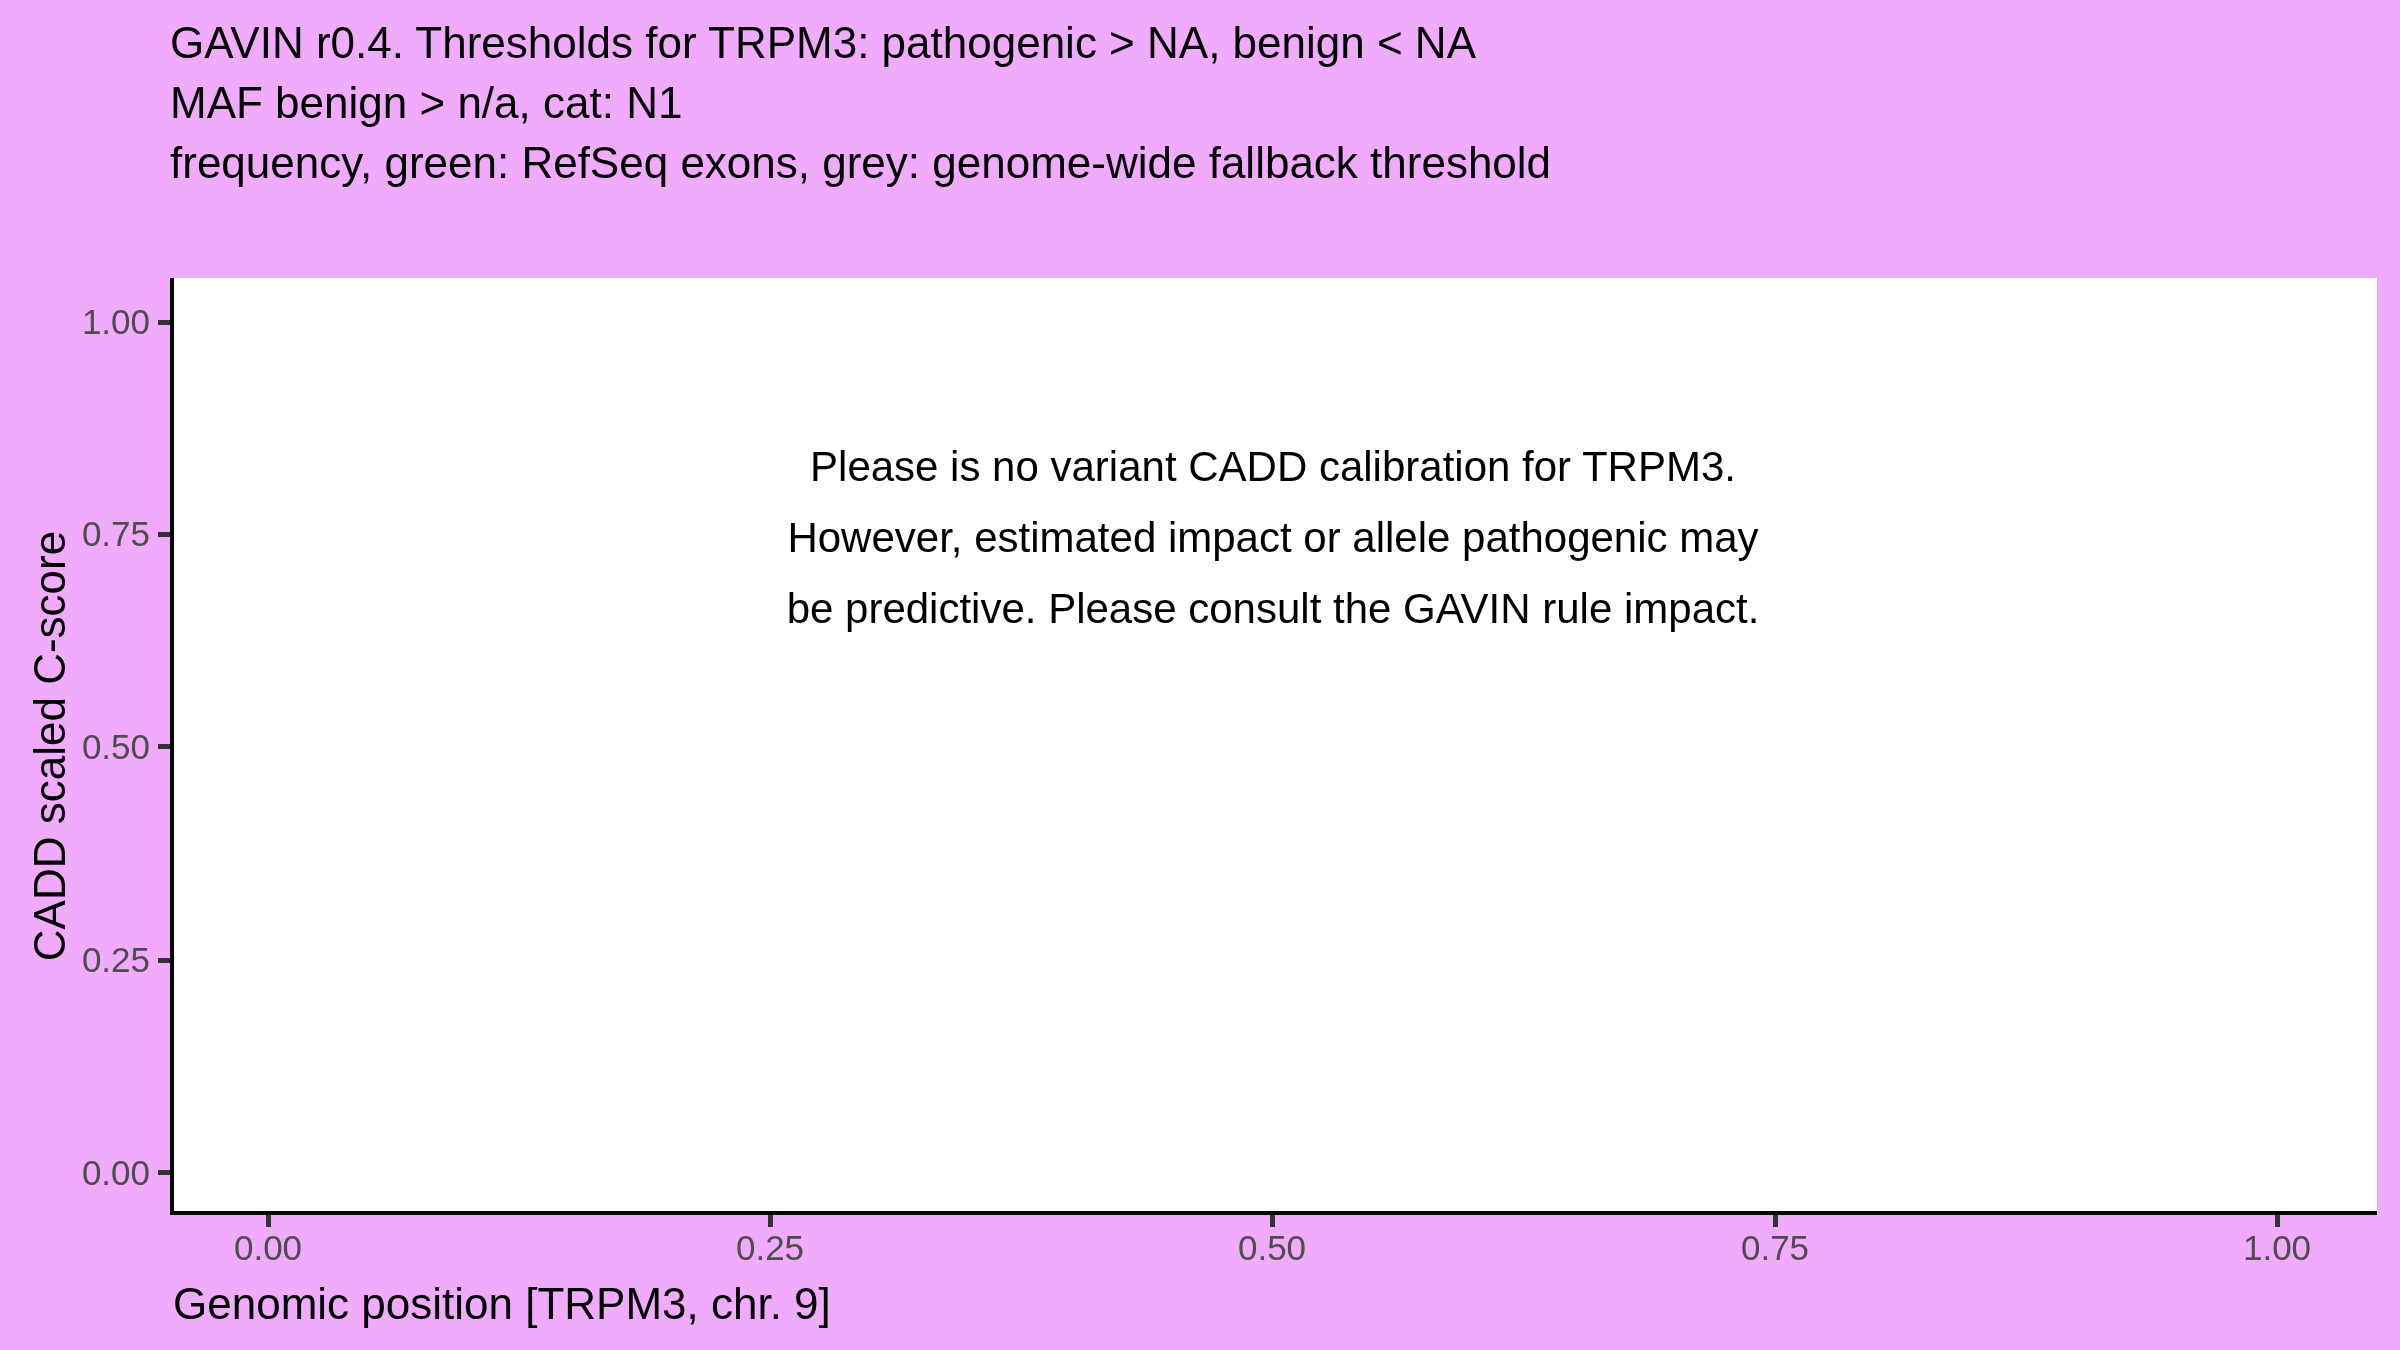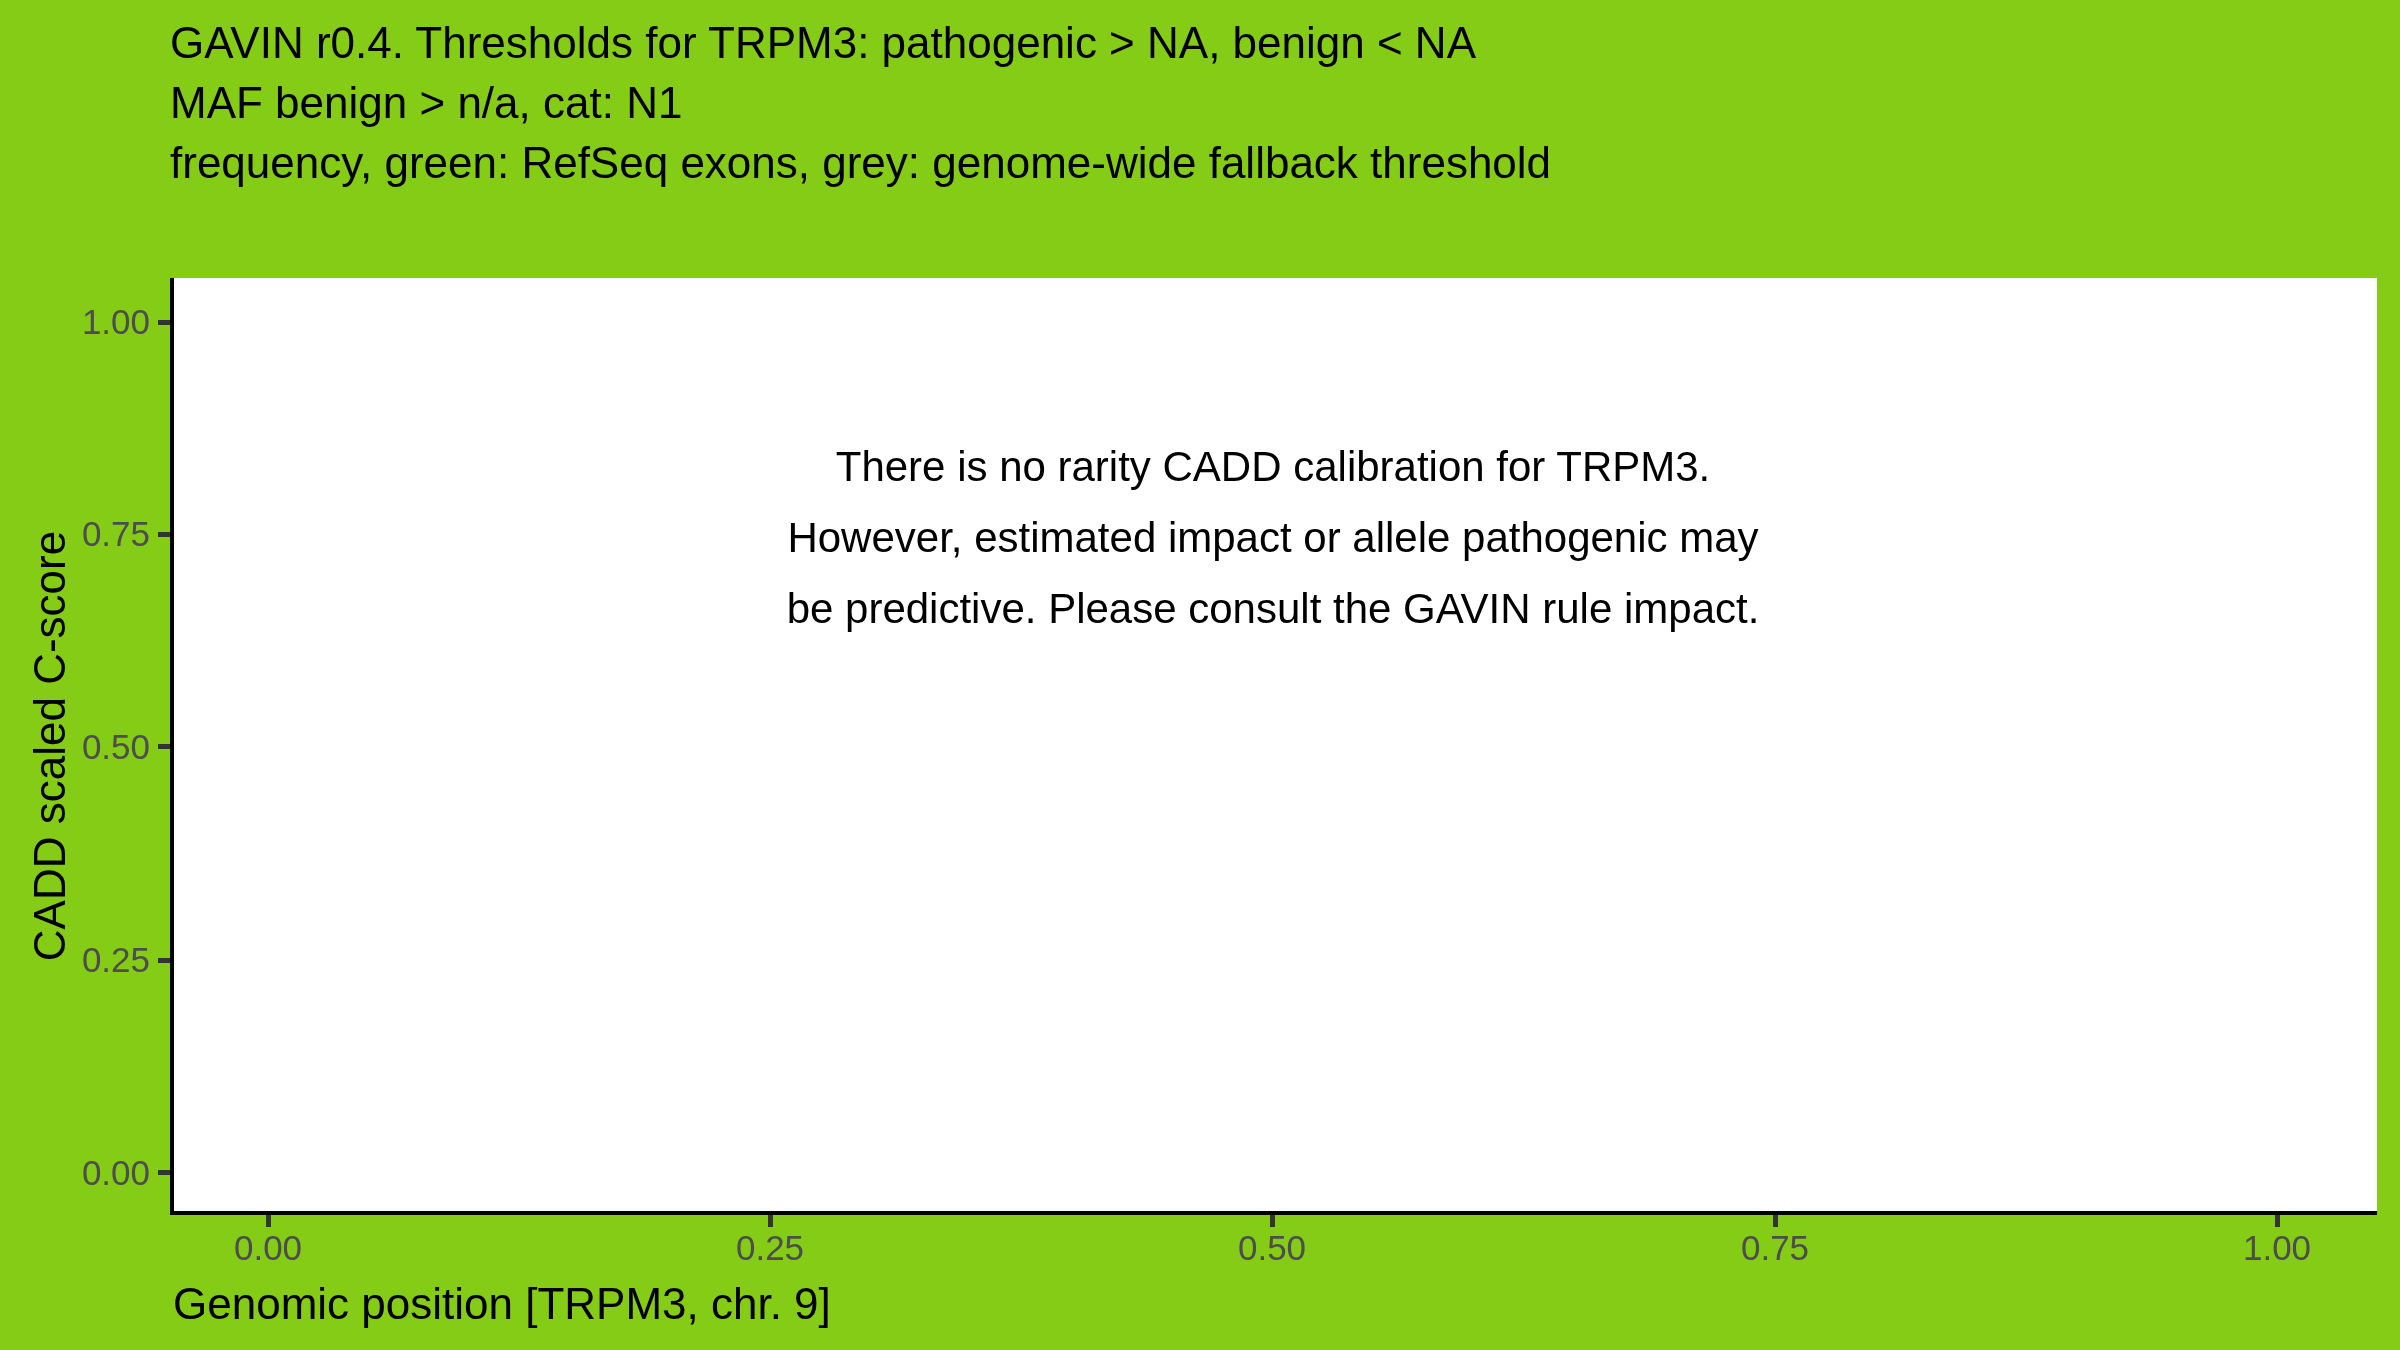--- a/index.html
+++ b/index.html
@@ -4,21 +4,21 @@
 <style>
   html, body {
     margin: 0;
     padding: 0;
     background: #ffffff;
   }
   .canvas {
     position: relative;
     width: 2400px;
     height: 1350px;
-    background: #84cc16;
+    background: #f0abfc;
     font-family: "Liberation Sans", sans-serif;
     overflow: hidden;
   }
   .plot-title {
     position: absolute;
     left: 170px;
     top: 13px;
     font-size: 44px;
     line-height: 60px;
     color: #000000;
@@ -105,21 +105,21 @@
 
   <div class="plot-title">
     <div>GAVIN r0.4. Thresholds for TRPM3: pathogenic &gt; NA, benign &lt; NA</div>
     <div>MAF benign &gt; n/a, cat: N1</div>
     <div>frequency, green: RefSeq exons, grey: genome-wide fallback threshold</div>
   </div>
 
   <div class="panel"></div>
 
   <div class="annotation">
-    <div>There is no rarity CADD calibration for TRPM3.</div>
+    <div>Please is no variant CADD calibration for TRPM3.</div>
     <div>However, estimated impact or allele pathogenic may</div>
     <div>be predictive. Please consult the GAVIN rule impact.</div>
   </div>
 
   <div class="y-tick-mark" style="top:320px"></div>
   <div class="y-tick-mark" style="top:532px"></div>
   <div class="y-tick-mark" style="top:744px"></div>
   <div class="y-tick-mark" style="top:958px"></div>
   <div class="y-tick-mark" style="top:1170px"></div>
 

